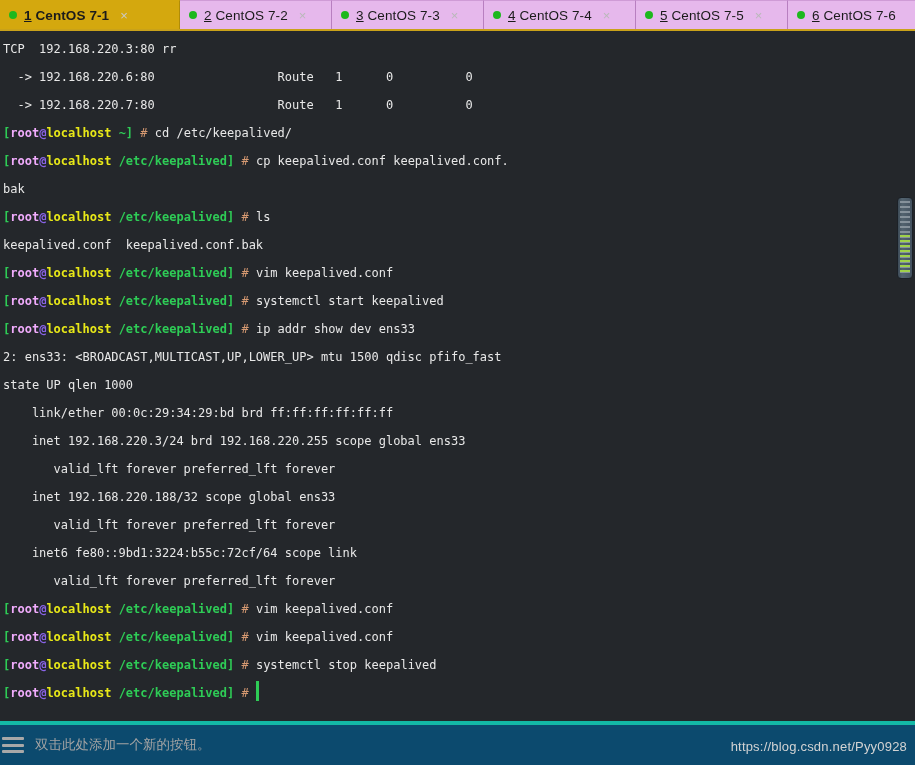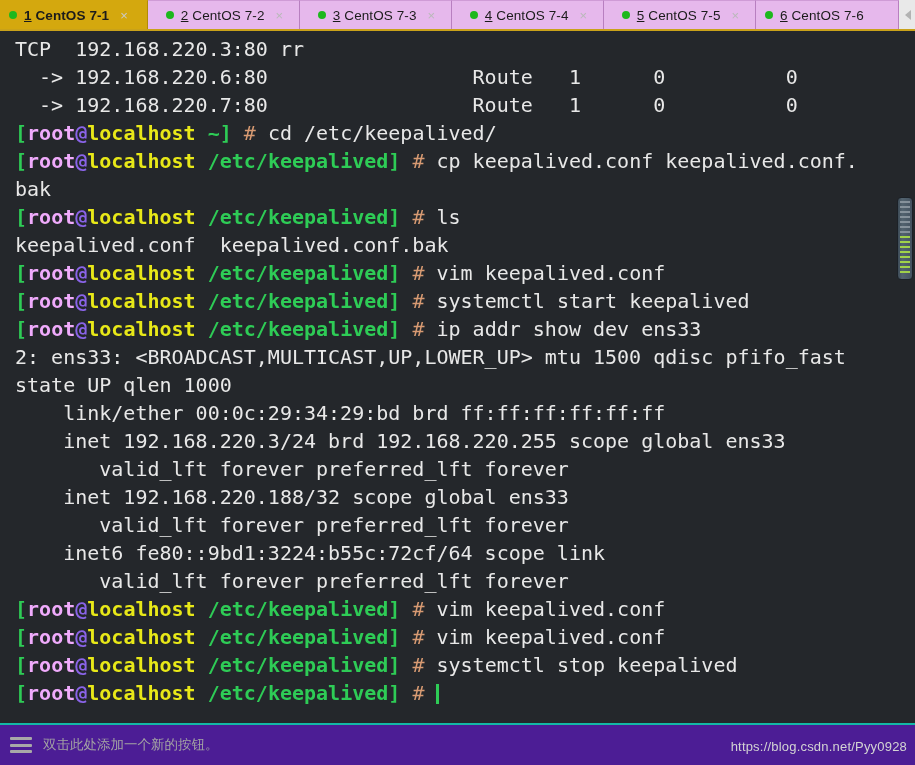--- a/index.html
+++ b/index.html
@@ -76,22 +76,22 @@
   .tab .closex {
     margin-left: 11px;
     font-size: 13px;
     line-height: 1;
     color: #b9b9b9;
     flex: 0 0 auto;
   }
   .tab.active .closex {
     color: #c9c9c9;
   }
-  .tab-widths-1 { width: 148px; }
-  .tab-widths-n { width: 152px; justify-content: center; }
+  .tab-widths-1 { width: 180px; }
+  .tab-widths-n { width: 152px; }
   .tab-last     { width: 143px; }
 
   .tabnav {
     display: flex;
     align-items: center;
     margin-left: auto;
     padding-right: 2px;
     background: #e9e9e9;
     height: 100%;
   }
@@ -111,24 +111,24 @@
 
   
   .terminal-wrap {
     position: relative;
     flex: 1 1 auto;
     background: #24272b;
     overflow: hidden;
   }
   .terminal {
     position: absolute;
-    left: 12px; top: 0;
+    left: 0; top: 0;
     padding: 4px 0 0 3px;
     font-family: "DejaVu Sans Mono", "Liberation Mono", monospace;
-    font-size: 20px;
+    font-size: 12px;
     line-height: 28px;
     color: #e8e8e8;
     white-space: pre;
     letter-spacing: 0px;
   }
   .terminal .line { height: 28px; }
 
   
   .c-green   { color: #2ecc56; }
   .c-cyan    { color: #f0abfc; }
@@ -182,25 +182,25 @@
     top: auto;
     bottom: 3px;
     height: 40px;
     opacity: 1;
   }
 
   
   .statusbar {
     height: 40px;
     min-height: 40px;
-    background: #4c1d95;
-    border-top: 2px solid #14b8a6;
+    background: #0c4a6e;
+    border-top: 4px solid #14b8a6;
     display: flex;
     align-items: center;
-    padding-left: 10px;
+    padding-left: 2px;
     position: relative;
   }
   .hamburger {
     width: 22px;
     height: 16px;
     display: flex;
     flex-direction: column;
     justify-content: space-between;
     margin-right: 11px;
     flex: 0 0 auto;

